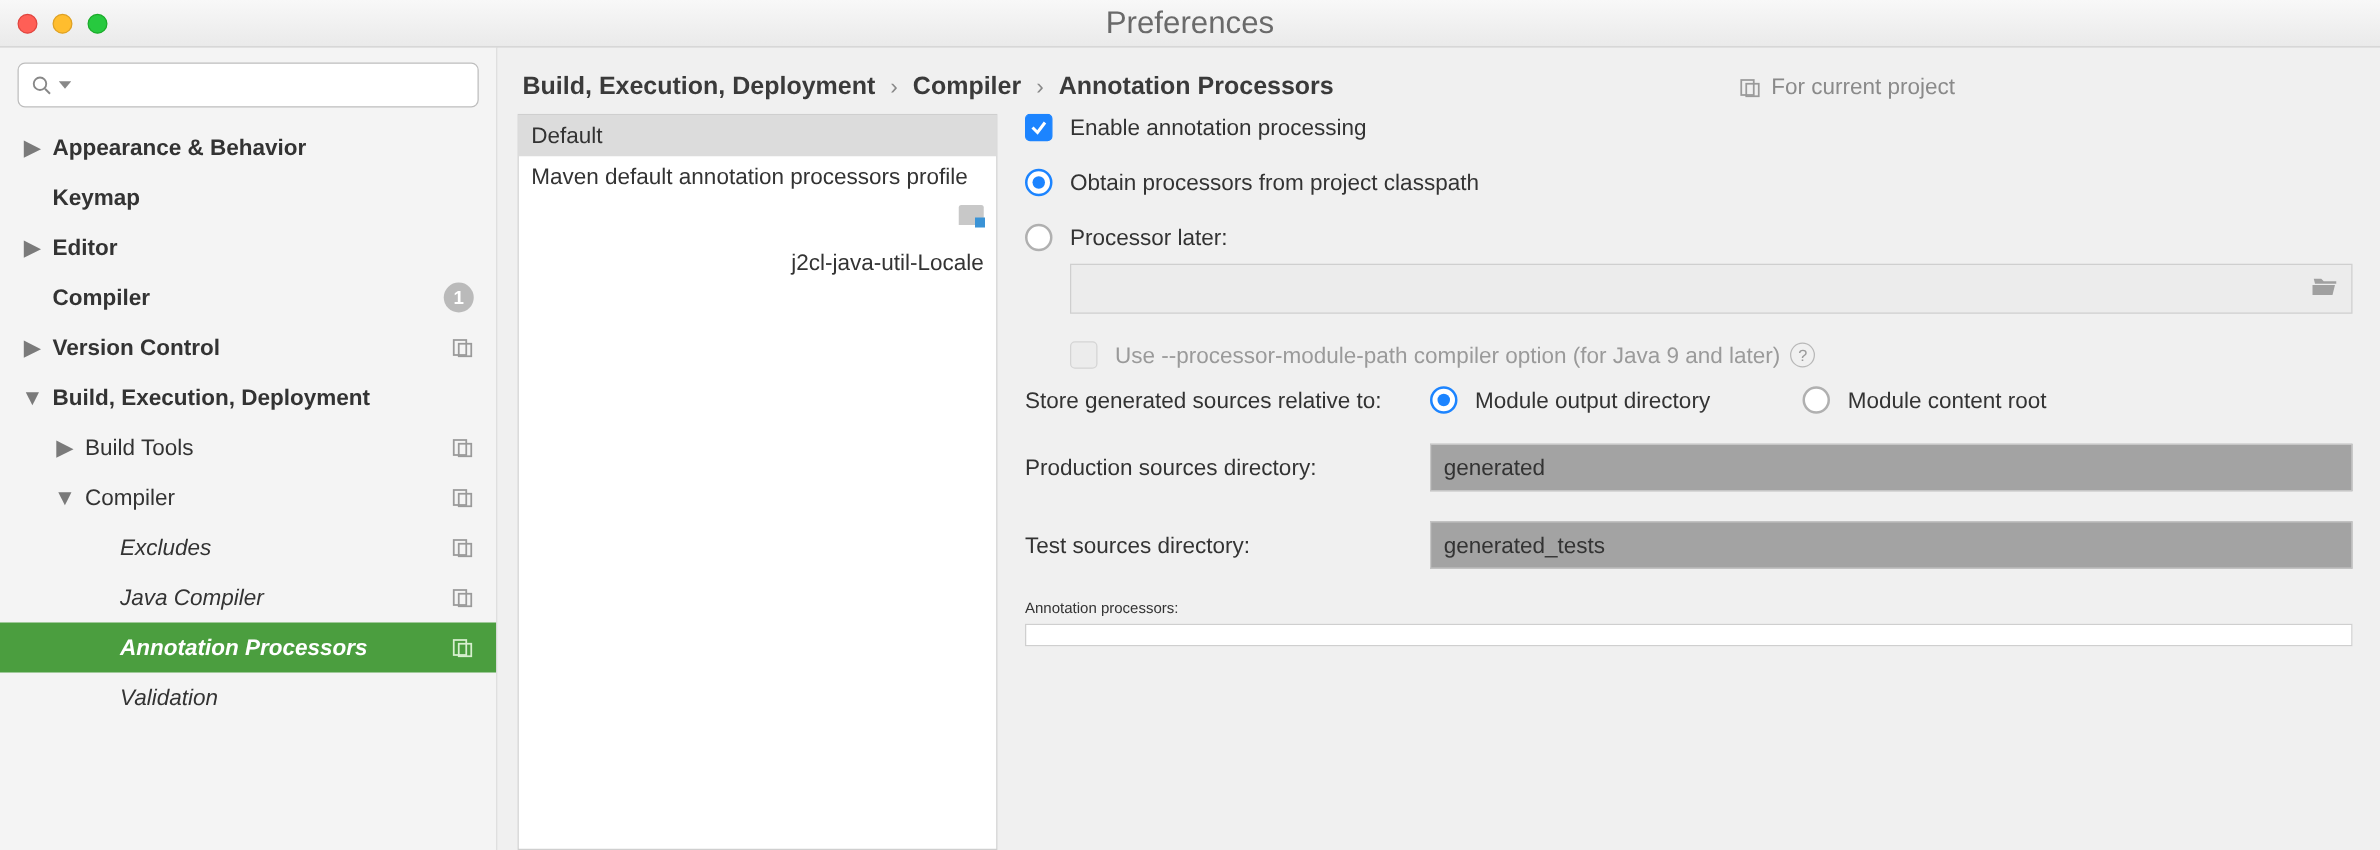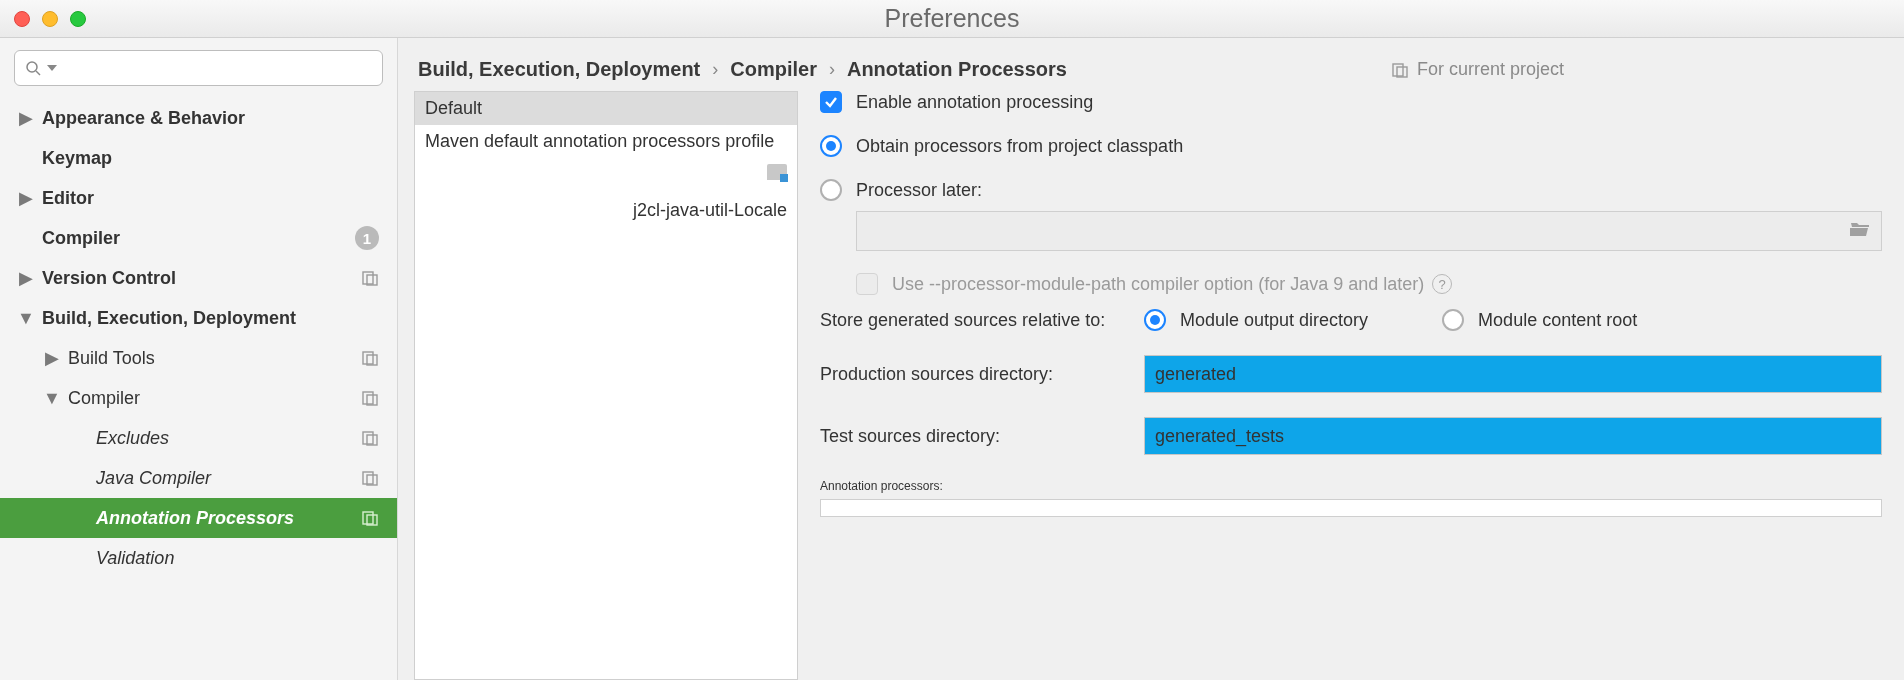--- a/index.html
+++ b/index.html
@@ -306,21 +306,21 @@
     gap: 24px;
   }
   .field-label {
     width: 300px;
     font-size: 18px;
   }
   .text-input {
     flex: 1;
     height: 38px;
     border: 1px solid #c6c6c6;
-    background: #0ea5e9;
+    background: #a3a3a3;
     padding: 0 10px;
     font-size: 18px;
     color: #333;
     outline: none;
   }
   .radio-inline-group {
     display: flex;
     align-items: center;
     gap: 34px;
   }

